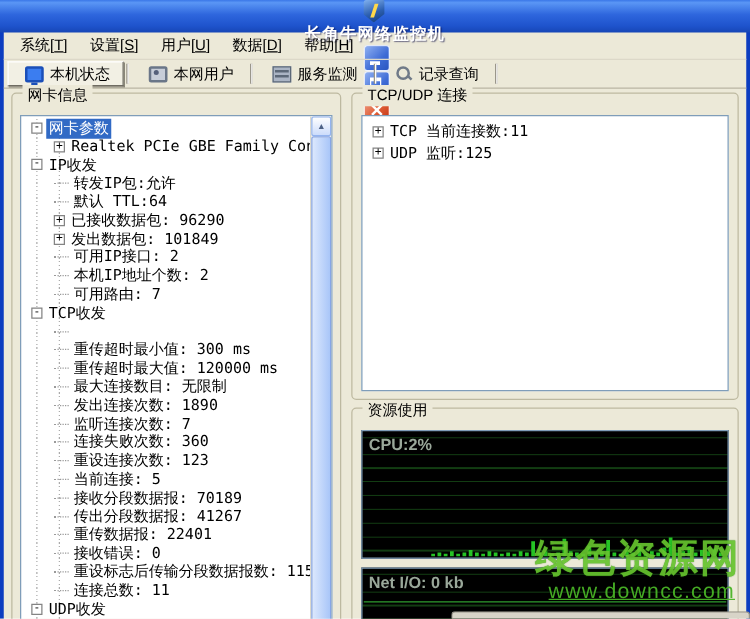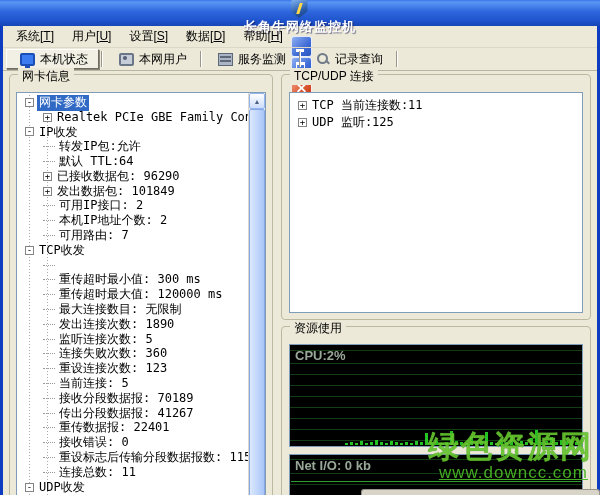--- a/index.html
+++ b/index.html
@@ -105,22 +105,22 @@
     <div class="tb-btn max">
       <span></span></div>
     <div class="tb-btn close">
       <span class="x1"></span>
         <span class="x2"></span>
       </div>
   </div>
 
   <div class="menubar">
       <span class="menu-item">系统[<u>T</u>]</span>
+      <span class="menu-item">设置[<u>S</u>]</span>
       <span class="menu-item">用户[<u>U</u>]</span>
-      <span class="menu-item">设置[<u>S</u>]</span>
       <span class="menu-item">数据[<u>D</u>]</span>
       <span class="menu-item">帮助[<u>H</u>]</span>
     </div>
 
   <div class="toolbar">
       <div class="tab active">
         <span class="ticon icon-monitor"></span>
         <span>本机状态</span>
       </div>
       <span class="tab-sep"></span>
@@ -205,21 +205,21 @@
           <div class="trow" style="height: 14.8px; padding-left: 24px;">
             <span class="tstub"></span>
             <span class="tlabel">最大连接数目: 无限制</span>
           </div>
           <div class="trow" style="height: 14.8px; padding-left: 24px;">
             <span class="tstub"></span>
             <span class="tlabel">发出连接次数: 1890</span>
           </div>
           <div class="trow" style="height: 14.8px; padding-left: 24px;">
             <span class="tstub"></span>
-            <span class="tlabel">监听连接次数: 5</span>
+            <span class="tlabel">监听连接次数: 7</span>
           </div>
           <div class="trow" style="height: 14.8px; padding-left: 24px;">
             <span class="tstub"></span>
             <span class="tlabel">连接失败次数: 360</span>
           </div>
           <div class="trow" style="height: 14.8px; padding-left: 24px;">
             <span class="tstub"></span>
             <span class="tlabel">重设连接次数: 123</span>
           </div>
           <div class="trow" style="height: 14.8px; padding-left: 24px;">

